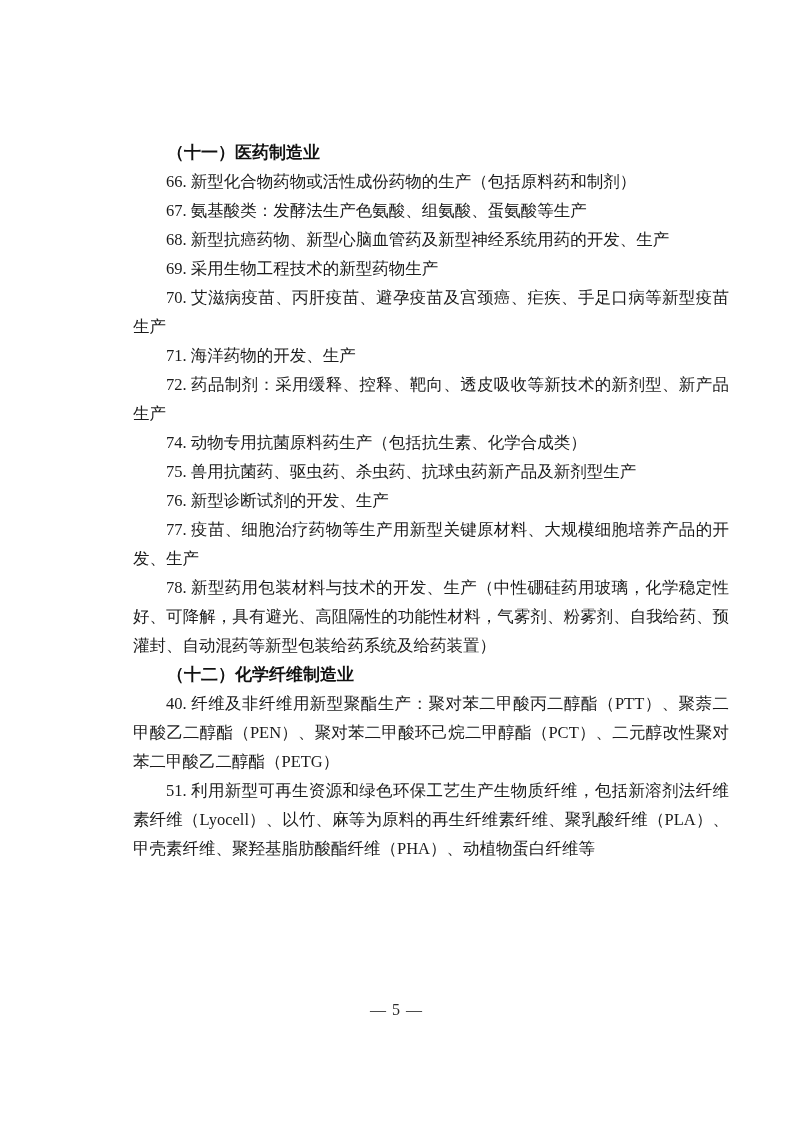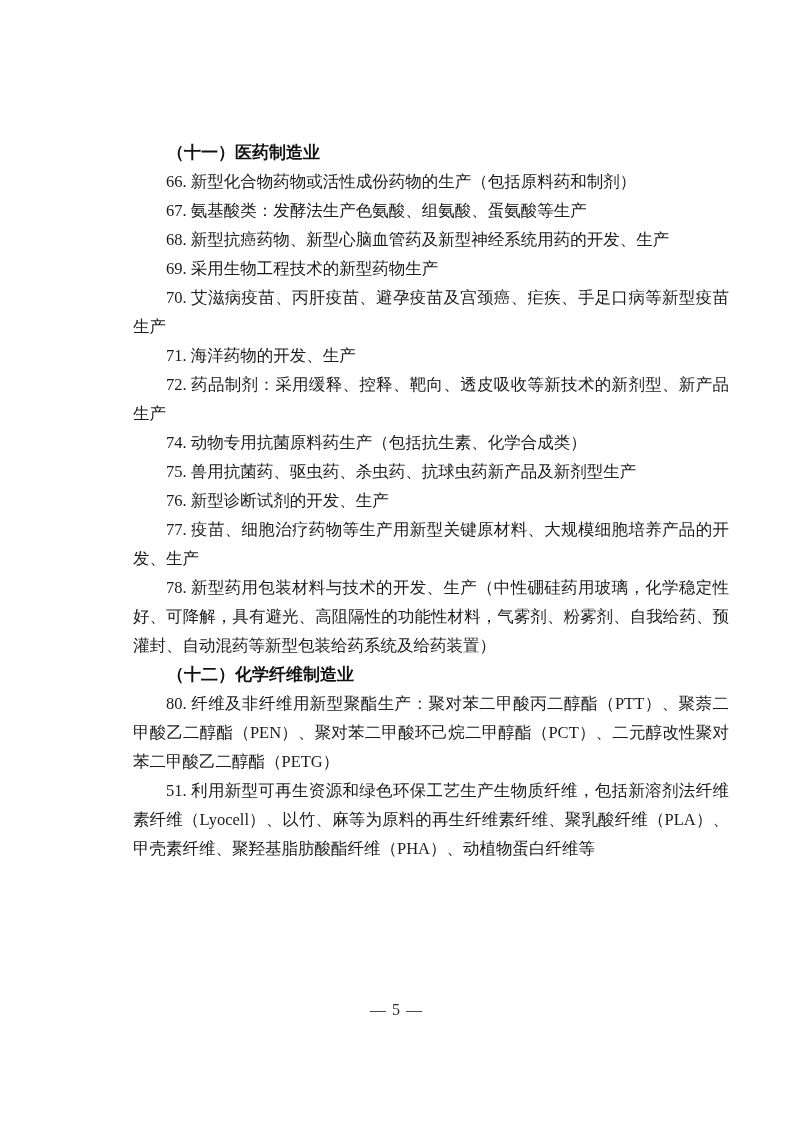--- a/index.html
+++ b/index.html
@@ -70,19 +70,19 @@
     <p class="item">70. 艾滋病疫苗、丙肝疫苗、避孕疫苗及宫颈癌、疟疾、手足口病等新型疫苗生产</p>
     <p class="item">71. 海洋药物的开发、生产</p>
     <p class="item">72. 药品制剂：采用缓释、控释、靶向、透皮吸收等新技术的新剂型、新产品生产</p>
     <p class="item">74. 动物专用抗菌原料药生产（包括抗生素、化学合成类）</p>
     <p class="item">75. 兽用抗菌药、驱虫药、杀虫药、抗球虫药新产品及新剂型生产</p>
     <p class="item">76. 新型诊断试剂的开发、生产</p>
     <p class="item">77. 疫苗、细胞治疗药物等生产用新型关键原材料、大规模细胞培养产品的开发、生产</p>
     <p class="item">78. 新型药用包装材料与技术的开发、生产（中性硼硅药用玻璃，化学稳定性好、可降解，具有避光、高阻隔性的功能性材料，气雾剂、粉雾剂、自我给药、预灌封、自动混药等新型包装给药系统及给药装置）</p>
 
     <h3 class="sec-heading">（十二）化学纤维制造业</h3>
-    <p class="item">80. 纤维及非纤维用新型聚酯生产：聚对苯二甲酸丙二醇酯（PTT）、聚萘二甲酸乙二醇酯（PEN）、聚对苯二甲酸环己烷二甲醇酯（PCT）、二元醇改性聚对苯二甲酸乙二醇酯（PETG）</p>
+    <p class="item">40. 纤维及非纤维用新型聚酯生产：聚对苯二甲酸丙二醇酯（PTT）、聚萘二甲酸乙二醇酯（PEN）、聚对苯二甲酸环己烷二甲醇酯（PCT）、二元醇改性聚对苯二甲酸乙二醇酯（PETG）</p>
     <p class="item">51. 利用新型可再生资源和绿色环保工艺生产生物质纤维，包括新溶剂法纤维素纤维（Lyocell）、以竹、麻等为原料的再生纤维素纤维、聚乳酸纤维（PLA）、甲壳素纤维、聚羟基脂肪酸酯纤维（PHA）、动植物蛋白纤维等</p>
 
   </div>
 
   <div class="footer">— 5 —</div>
 </div>
 
 </body></html>

